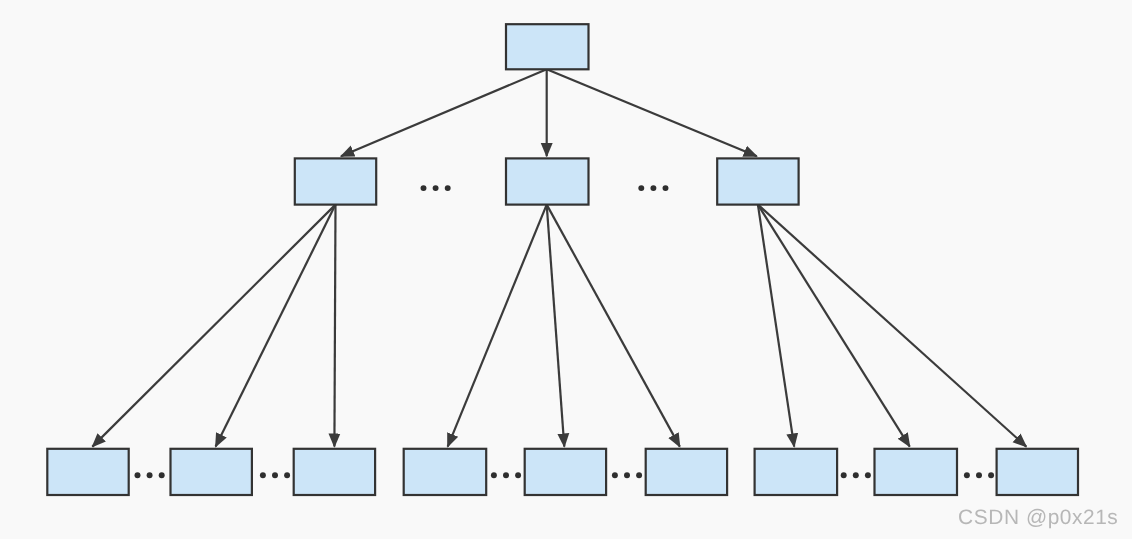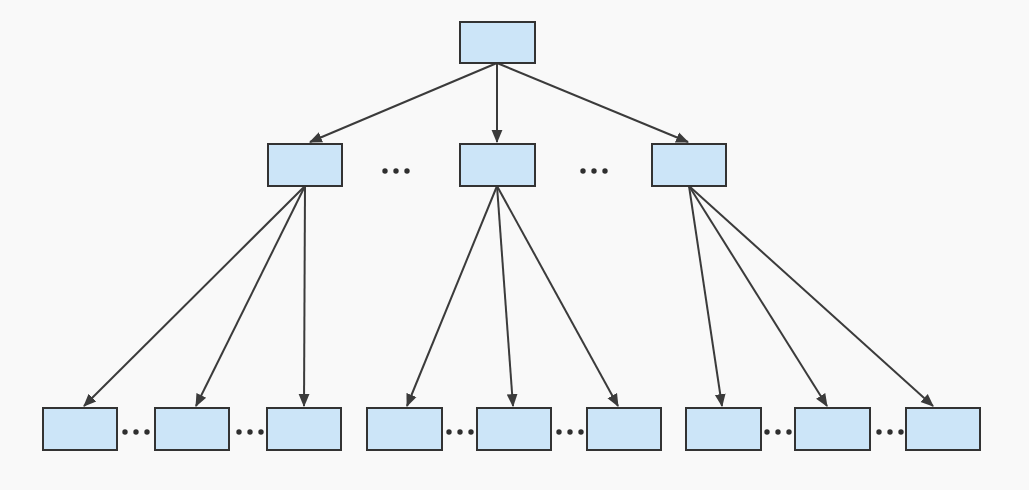--- a/index.html
+++ b/index.html
@@ -67,13 +67,14 @@
       <circle cx="559" cy="432" r="2.7" fill="#2f2f2f"></circle>
       <circle cx="570" cy="432" r="2.7" fill="#2f2f2f"></circle>
       <circle cx="581" cy="432" r="2.7" fill="#2f2f2f"></circle>
       <circle cx="767" cy="432" r="2.7" fill="#2f2f2f"></circle>
       <circle cx="778" cy="432" r="2.7" fill="#2f2f2f"></circle>
       <circle cx="789" cy="432" r="2.7" fill="#2f2f2f"></circle>
       <circle cx="879" cy="432" r="2.7" fill="#2f2f2f"></circle>
       <circle cx="890" cy="432" r="2.7" fill="#2f2f2f"></circle>
       <circle cx="901" cy="432" r="2.7" fill="#2f2f2f"></circle>
     </svg>
+  <div class="wm wm-csdn">CSDN @p0x21s</div>
 </div>
 
 </body></html>

